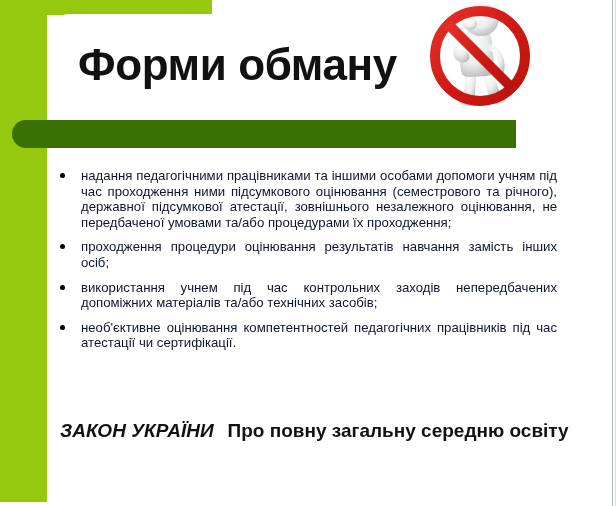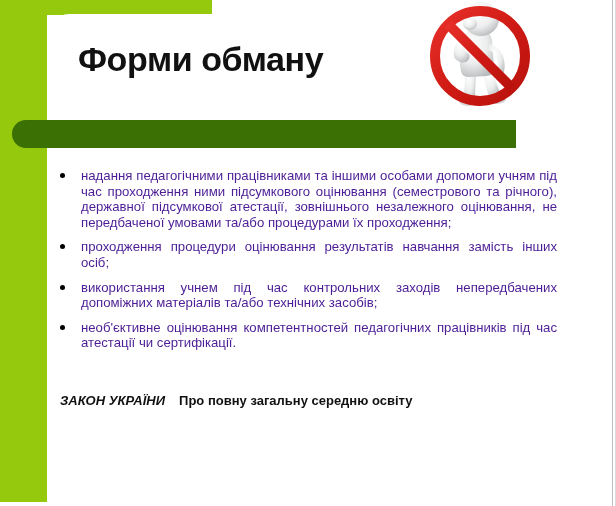--- a/index.html
+++ b/index.html
@@ -79,21 +79,21 @@
     background: #3a7004;
     border-top-left-radius: 14px;
     border-bottom-left-radius: 14px;
   }
 
   
   .title {
     position: absolute;
     left: 78px;
     top: 40px;
-    font-size: 34px;
+    font-size: 44px;
     font-weight: bold;
     color: #111111;
     letter-spacing: -0.4px;
     white-space: nowrap;
   }
 
   
   .illustration {
     position: absolute;
     left: 418px;
@@ -107,43 +107,43 @@
   .bullets {
     position: absolute;
     left: 57px;
     top: 168px;
     width: 500px;
   }
   .bullet-row {
     position: relative;
     padding-left: 24px;
     margin-bottom: 9px;
-    color: #4c1d95;
+    color: #0f172a;
     font-size: 13.2px;
     line-height: 15.6px;
     text-align: justify;
     font-weight: normal;
   }
   .bullet-row:last-child { margin-bottom: 4px; }
   .bullet-dot {
     position: absolute;
     left: 3px;
     top: 5px;
     width: 5px;
     height: 5px;
     background: #000000;
     border-radius: 50%;
   }
 
   
   .footer-line {
     position: absolute;
     left: 60px;
-    top: 393px;
-    font-size: 13px;
+    top: 420px;
+    font-size: 19px;
     color: #111111;
     white-space: nowrap;
   }
   .footer-law {
     font-weight: bold;
     font-style: italic;
   }
   .footer-sep {
     display: inline-block;
     width: 14px;

